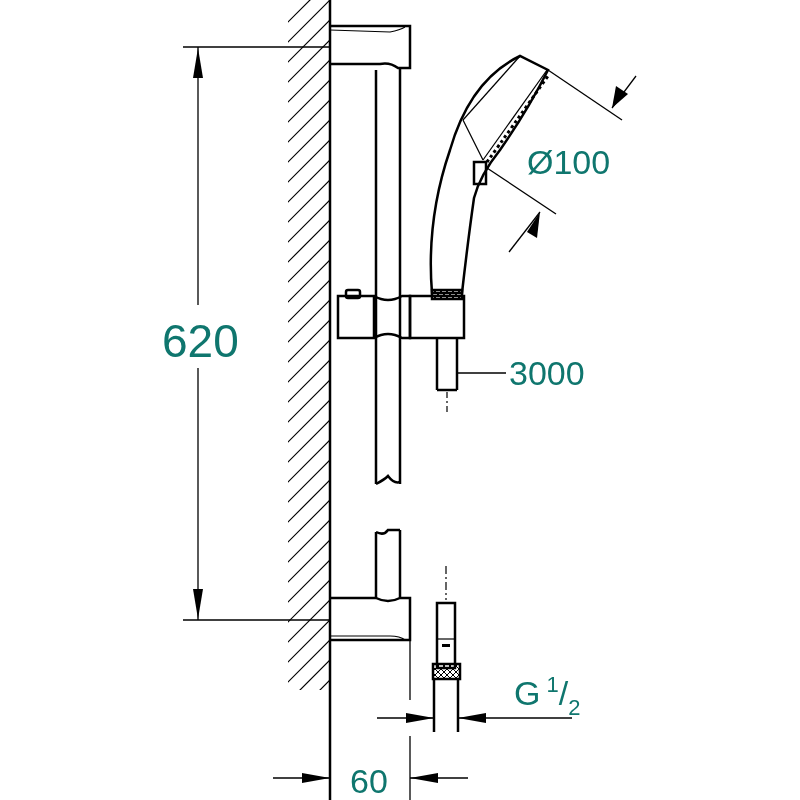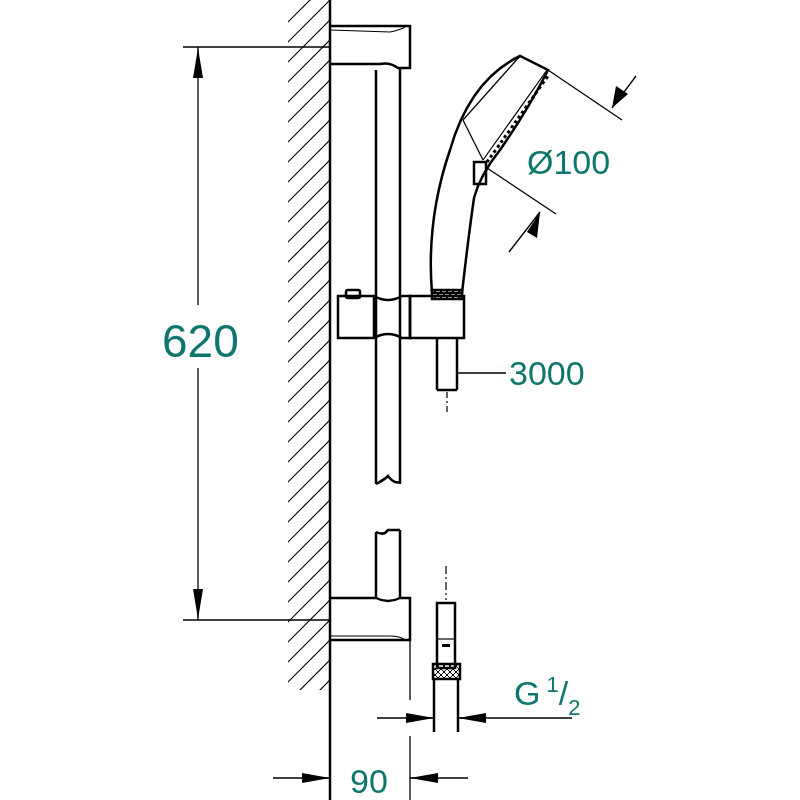--- a/index.html
+++ b/index.html
@@ -129,15 +129,15 @@
       <line x1="273" y1="778" x2="330" y2="778"></line>
       <polygon points="330,778 302,773 302,783" fill="#000" stroke="none"></polygon>
       <line x1="410" y1="778" x2="468" y2="778"></line>
       <polygon points="410,778 438,773 438,783" fill="#000" stroke="none"></polygon>
     </g>
   </svg>
 
   <div class="lbl dim-620">620</div>
   <div class="lbl dim-100">Ø100</div>
   <div class="lbl dim-1750">3000</div>
-  <div class="lbl dim-70">90</div>
+  <div class="lbl dim-70">60</div>
   <div class="lbl dim-g"><span>G</span><sup>1</sup><span>/</span><sub>2</sub></div>
 </div>
 
 </body></html>

